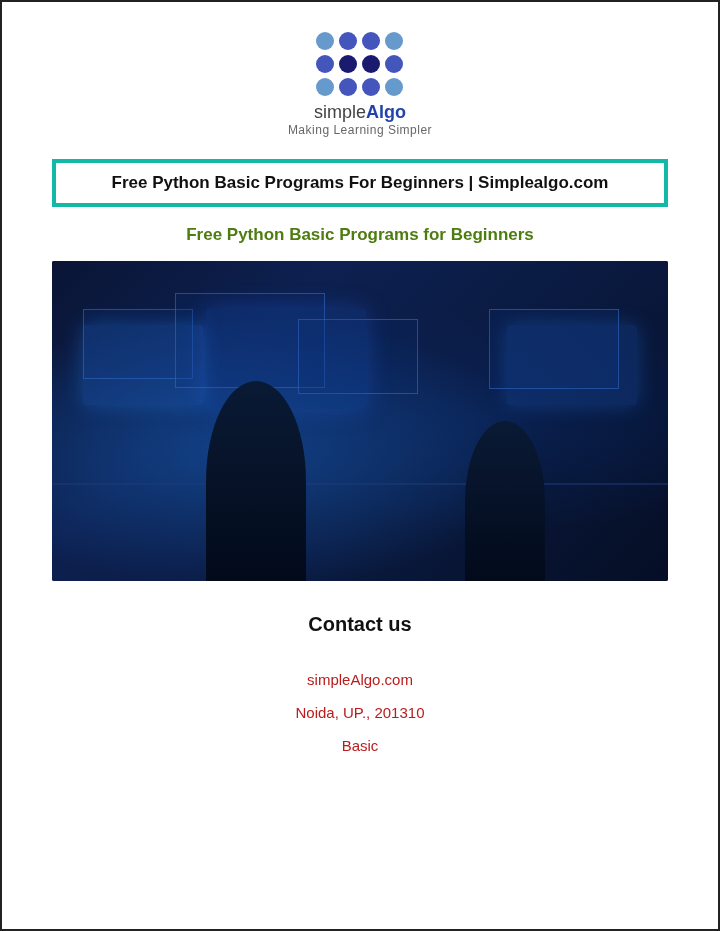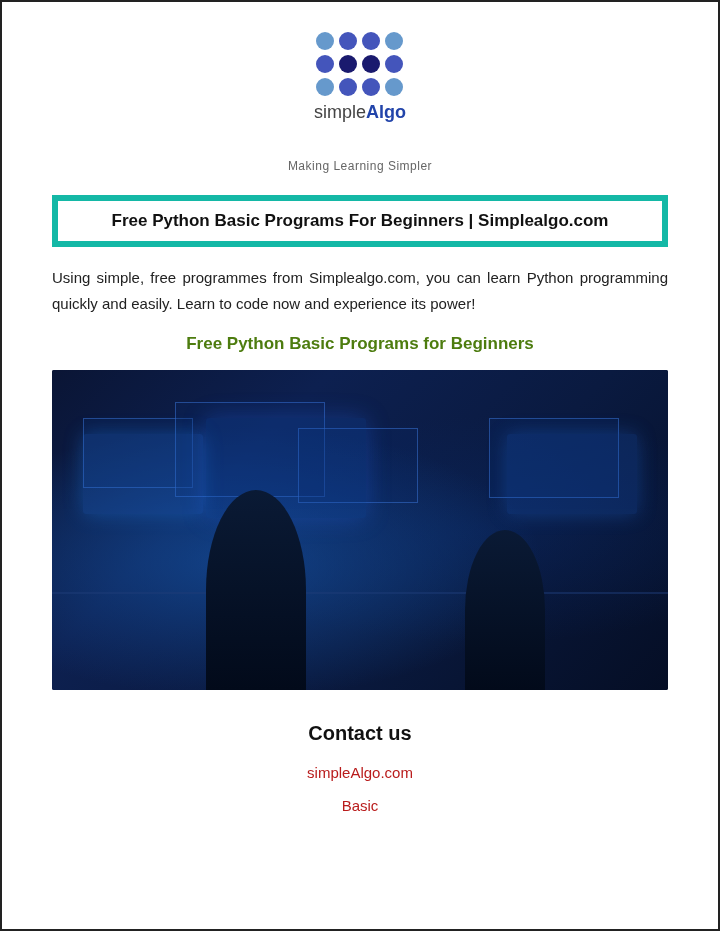--- a/index.html
+++ b/index.html
@@ -59,21 +59,20 @@
     }
 
     .dot.medium {
       background: #4455bb;
     }
 
     .logo-text-area {
       display: flex;
       flex-direction: column;
       align-items: center;
-      gap: 36px;
     }
 
     .logo-brand {
       font-size: 18px;
       font-family: Arial, sans-serif;
       color: #222;
       letter-spacing: 0;
     }
 
     .logo-brand span.simple {
@@ -87,21 +86,21 @@
     }
 
     .logo-tagline {
       font-size: 12px;
       color: #666;
       font-family: Arial, sans-serif;
       letter-spacing: 0.5px;
     }
 
     .title-box {
-      border: 6px solid #14b8a6;
+      border: 4px solid #14b8a6;
       width: 100%;
       text-align: center;
       padding: 10px 32px;
       margin-bottom: 18px;
     }
 
     .title-box-text {
       font-size: 17px;
       font-weight: bold;
       font-family: Arial, sans-serif;
@@ -258,21 +257,21 @@
       align-items: center;
       width: 100%;
       gap: 6px;
     }
 
     .contact-heading {
       font-size: 20px;
       font-weight: bold;
       font-family: Arial, sans-serif;
       color: #111;
-      margin-bottom: 8px;
+      margin-bottom: 24px;
     }
 
     .contact-line {
       font-size: 15px;
       font-family: Arial, sans-serif;
       color: #b91c1c;
       text-align: center;
       line-height: 1.8;
     }
   </style>
@@ -304,21 +303,20 @@
         <span class="simple">simple</span><span class="algo">Algo</span>
       </div>
       <div class="logo-tagline">Making Learning Simpler</div>
     </div>
   </div>
 
   <div class="title-box">
     <span class="title-box-text">Free Python Basic Programs For Beginners | Simplealgo.com</span>
   </div>
 
-  <p class="description-text">Using simple, free programmes from Simplealgo.com, you can learn Python programming quickly and easily. Learn to code now and experience its power!</p>
 
   <div class="section-heading">Free Python Basic Programs for Beginners</div>
 
   <div class="hero-image-container">
     <div class="hero-image-overlay">
 
       <div class="monitor m1"></div>
       <div class="monitor m2"></div>
       <div class="monitor m3"></div>
       <div class="monitor m4"></div>
@@ -330,16 +328,17 @@
       <div class="desk-line"></div>
 
       <div class="silhouette person1"></div>
       <div class="silhouette person2"></div>
     </div>
   </div>
 
   <div class="contact-section">
     <div class="contact-heading">Contact us</div>
     <div class="contact-line">simpleAlgo.com</div>
+    <div class="contact-line">Noida, UP., 201310</div>
     <div class="contact-line">Basic</div>
   </div>
 
 </div>
 
 </body></html>

